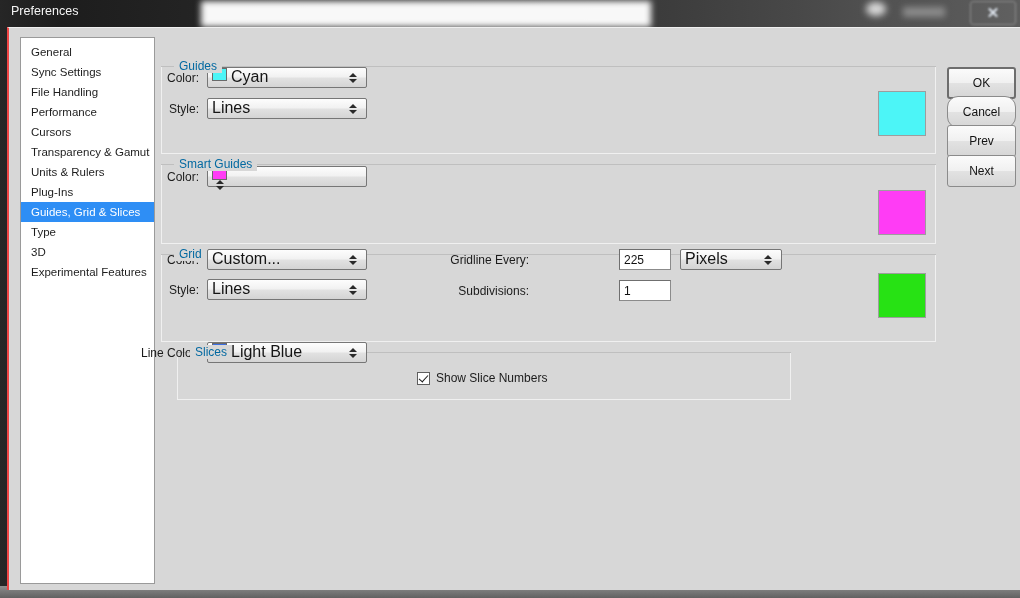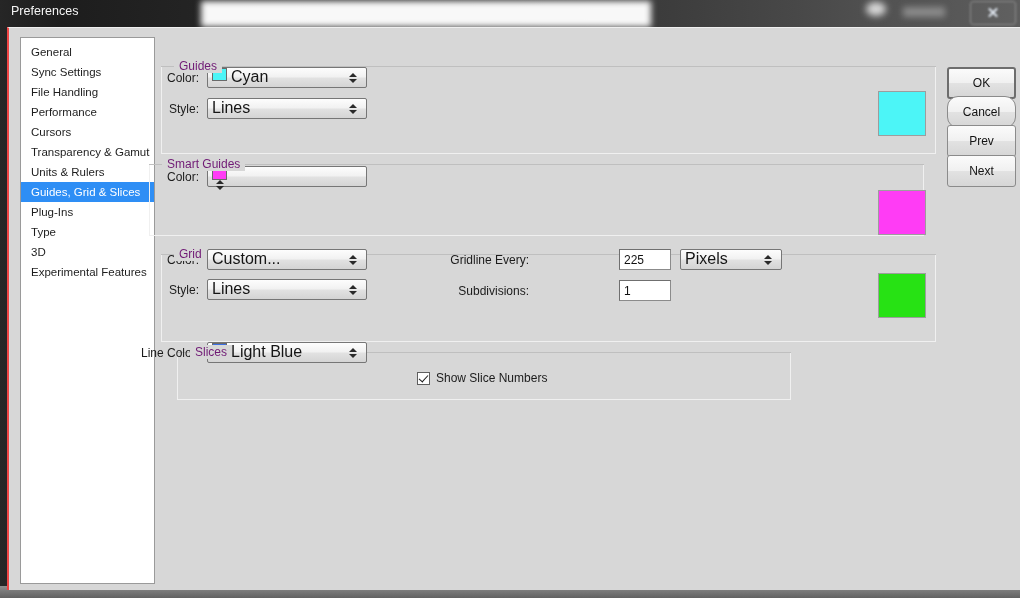--- a/index.html
+++ b/index.html
@@ -121,26 +121,26 @@
     border-top: none;
     pointer-events: none;
   }
   .group-title {
     position: absolute;
     top: -8px;
     left: 12px;
     background: #d7d7d7;
     padding: 0 5px;
     font-size: 12px;
-    color: #701a75;
+    color: #0369a1;
     z-index: 2;
   }
 
   #grp-guides       { left: 152px; top: 38px;  width: 775px; height: 88px; }
-  #grp-smart-guides { left: 140px; top: 136px; width: 775px; height: 72px; }
+  #grp-smart-guides { left: 152px; top: 136px; width: 775px; height: 80px; }
   #grp-grid         { left: 152px; top: 226px; width: 775px; height: 88px; }
   #grp-slices       { left: 168px; top: 324px; width: 614px; height: 48px; }
 
   
   .fld-label {
     position: absolute;
     font-size: 12px;
     color: #1b1b1b;
     text-align: right;
     white-space: nowrap;
@@ -296,22 +296,22 @@
 <div id="dialog">
 
   <div id="sidebar">
     <div class="side-item">General</div>
     <div class="side-item">Sync Settings</div>
     <div class="side-item">File Handling</div>
     <div class="side-item">Performance</div>
     <div class="side-item">Cursors</div>
     <div class="side-item">Transparency &amp; Gamut</div>
     <div class="side-item">Units &amp; Rulers</div>
+    <div class="side-item">Plug-Ins</div>
     <div class="side-item selected" style="background: rgb(46, 142, 245);">Guides, Grid &amp; Slices</div>
-    <div class="side-item">Plug-Ins</div>
     <div class="side-item">Type</div>
     <div class="side-item">3D</div>
     <div class="side-item">Experimental Features</div>
   </div>
 
   <div class="group" id="grp-guides">
     <span class="group-title">Guides</span>
   </div>
   <div class="fld-label" style="left:145px; top:43px; width:45px;">Color:</div>
   <div class="combo" style="left:198px; top:39px; width:160px;">

